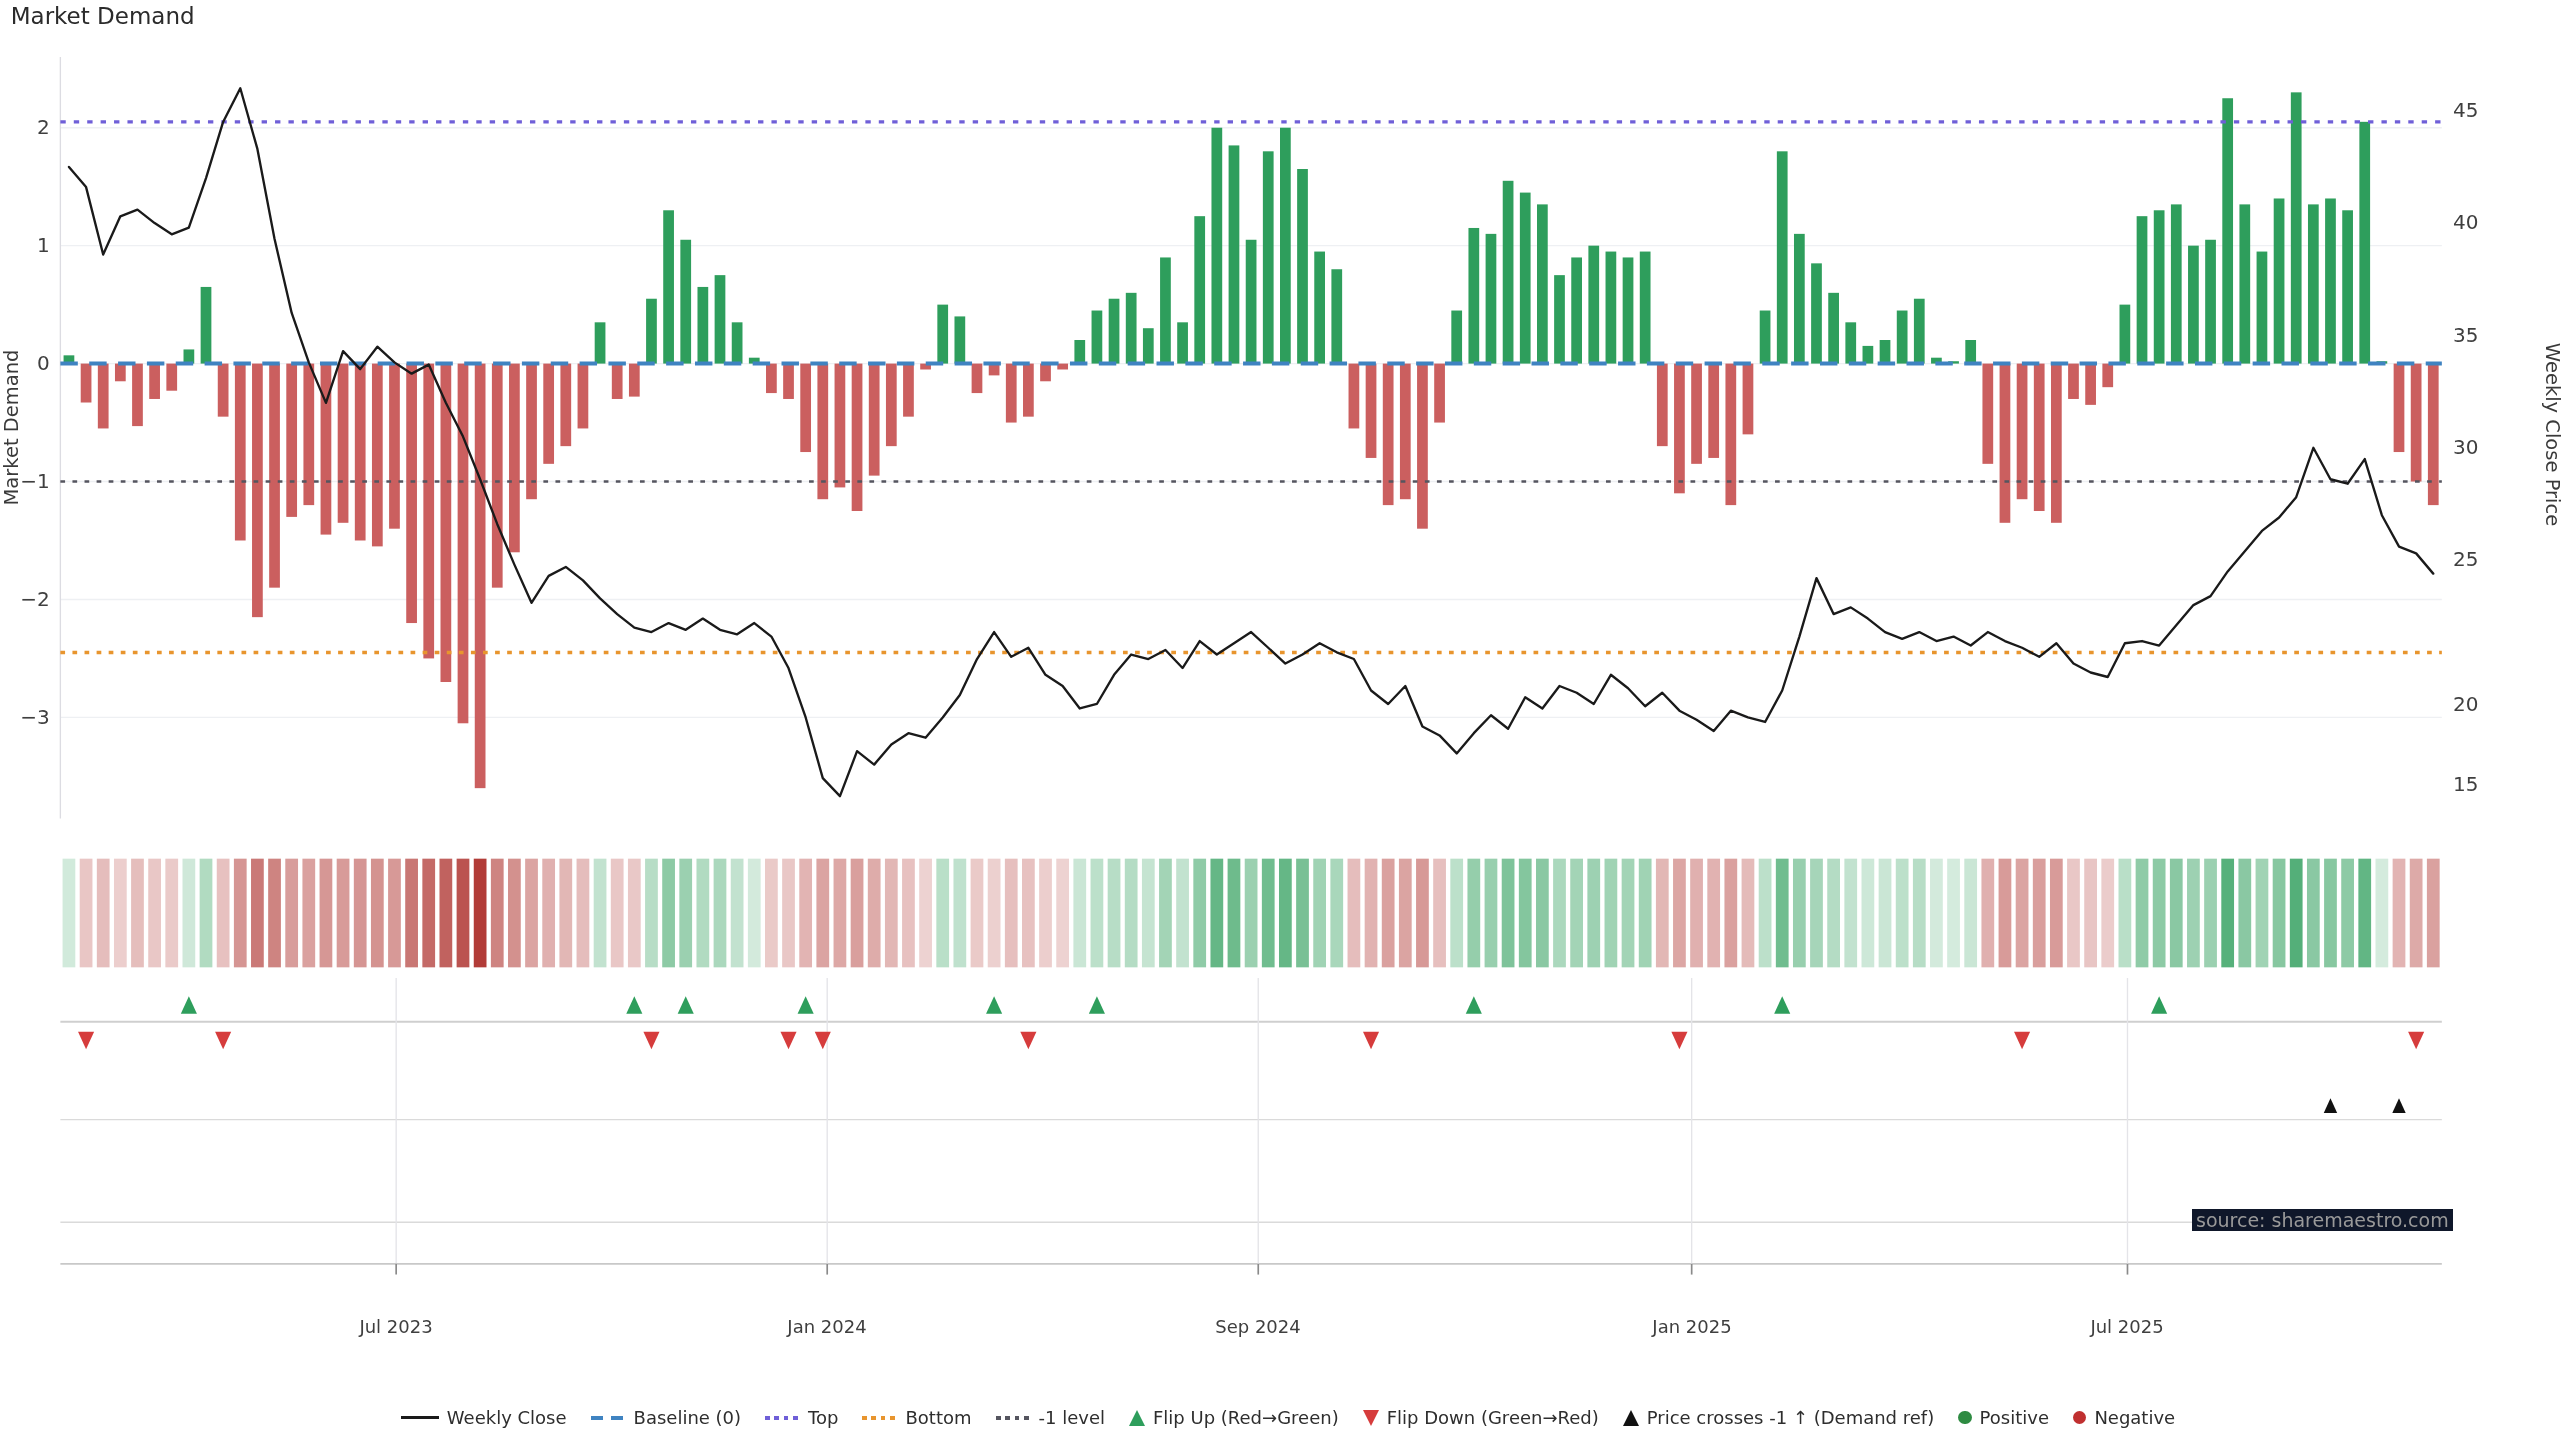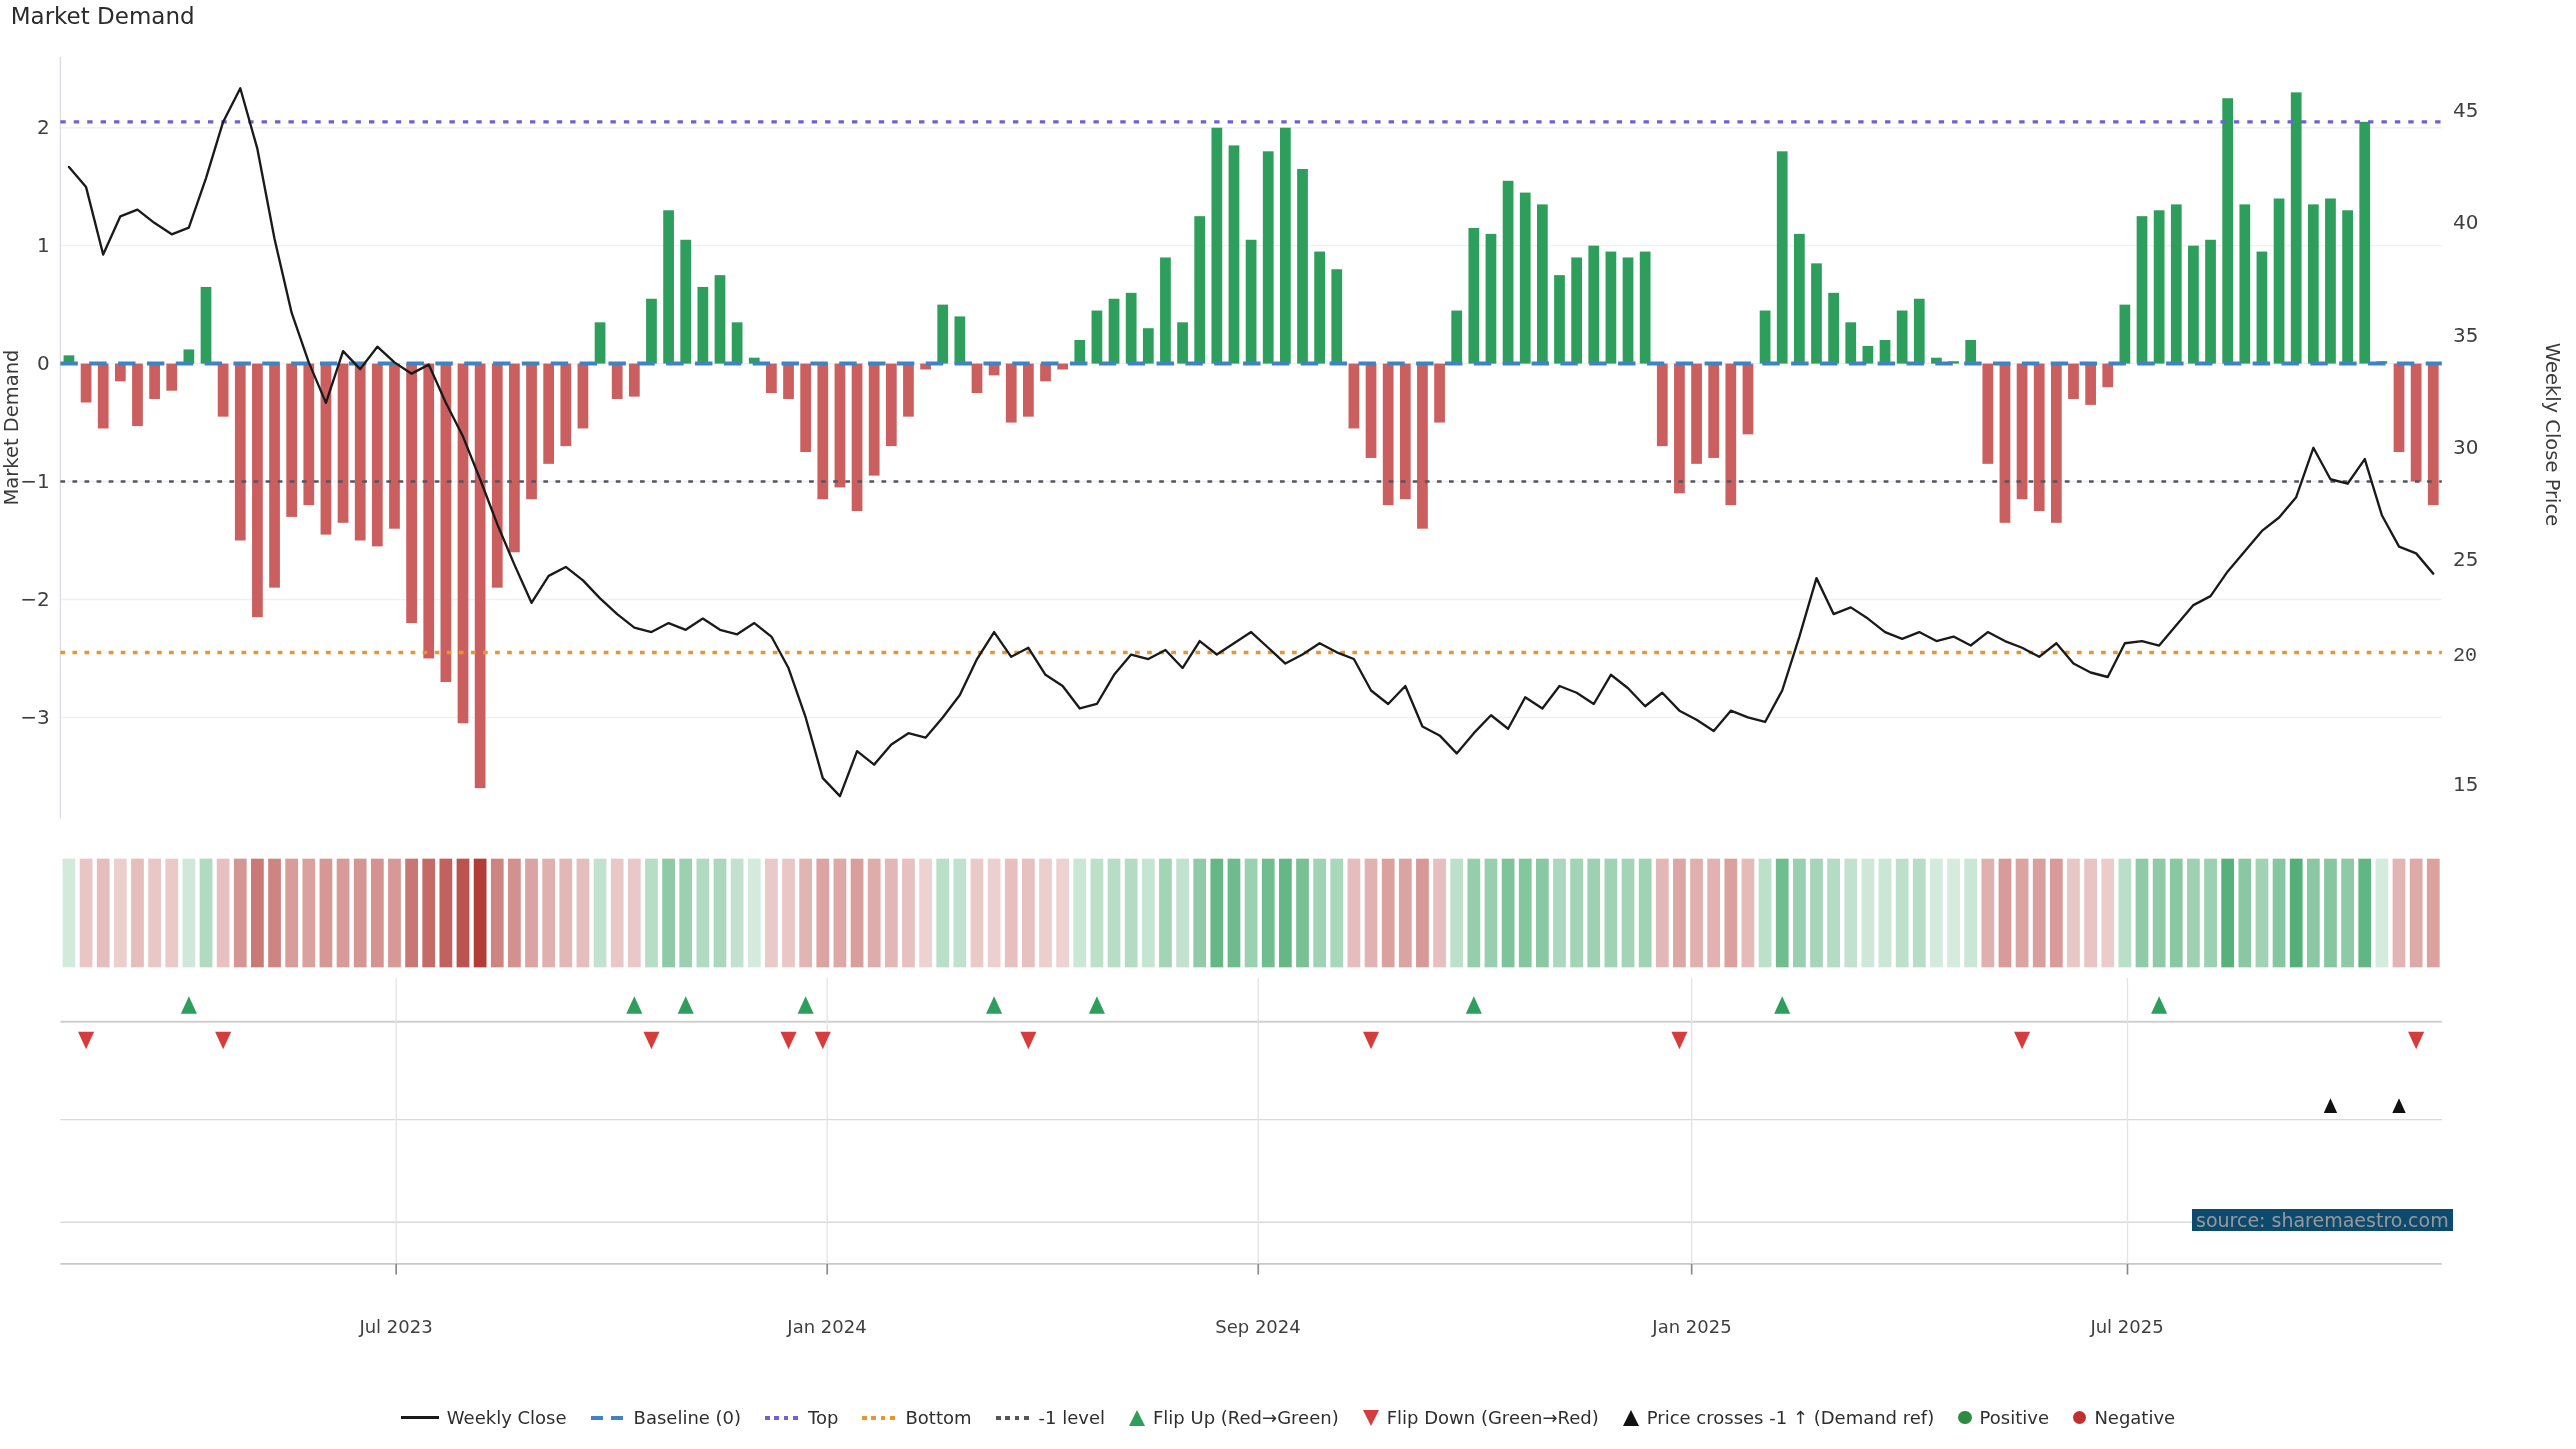--- a/index.html
+++ b/index.html
@@ -14,21 +14,21 @@
   }
   .yaxis-label-right{
     position:absolute;left:2385px;top:423px;width:335px;text-align:center;
     transform:rotate(90deg);font-size:19.5px;color:#3a3a3a;
   }
   .tick-label{position:absolute;font-size:20px;color:#3f3f3f;}
   .tick-left{width:47px;text-align:right;}
   .tick-right{text-align:right;}
   .xtick-label{position:absolute;font-size:18px;color:#3f3f3f;transform:translateX(-50%);white-space:nowrap;margin-top:36px;}
   .source{
-    position:absolute;font-size:19px;color:#999999;background:#0c4a6e;
+    position:absolute;font-size:19px;color:#999999;background:#0f172a;
     padding:0 4px;white-space:nowrap;
   }
   .legend{
     position:absolute;left:0;top:1407px;width:2576px;height:38px;
     display:flex;align-items:flex-start;justify-content:center;gap:24px;font-size:18px;color:#2e2e2e;
   }
   .legend-item{display:flex;align-items:center;gap:8px;white-space:nowrap;}
   .sw{display:inline-block;}
   .sw-line{width:38px;height:3.4px;}
   .sw-dash{width:35px;height:4px;}
@@ -384,21 +384,21 @@
       <div class="tick-label tick-left" style="left: 2.7px; top: 233px;">1</div>
       <div class="tick-label tick-left" style="left: 2.7px; top: 351px;">0</div>
       <div class="tick-label tick-left" style="left: 2.7px; top: 469px;">−1</div>
       <div class="tick-label tick-left" style="left: 2.7px; top: 587px;">−2</div>
       <div class="tick-label tick-left" style="left: 2.7px; top: 705px;">−3</div>
       <div class="tick-label tick-right" style="left: 2453px; top: 98px;">45</div>
       <div class="tick-label tick-right" style="left: 2453px; top: 210px;">40</div>
       <div class="tick-label tick-right" style="left: 2453px; top: 323px;">35</div>
       <div class="tick-label tick-right" style="left: 2453px; top: 435px;">30</div>
       <div class="tick-label tick-right" style="left: 2453px; top: 547px;">25</div>
-      <div class="tick-label tick-right" style="left: 2453px; top: 644px; font-family: Liberation Mono, monospace;">20</div>
+      <div class="tick-label tick-right" style="left: 2453px; top: 692px;">20</div>
       <div class="tick-label tick-right" style="left: 2453px; top: 772px;">15</div>
     </div>
 
   <div class="source" style="left:2192px;top:1209px;">source: sharemaestro.com</div>
 
   <div class="legend" id="legend">
       <div class="legend-item">
         <span class="sw sw-line" style="background: rgb(26, 26, 26);"></span>
         <span>Weekly Close</span>
       </div>

